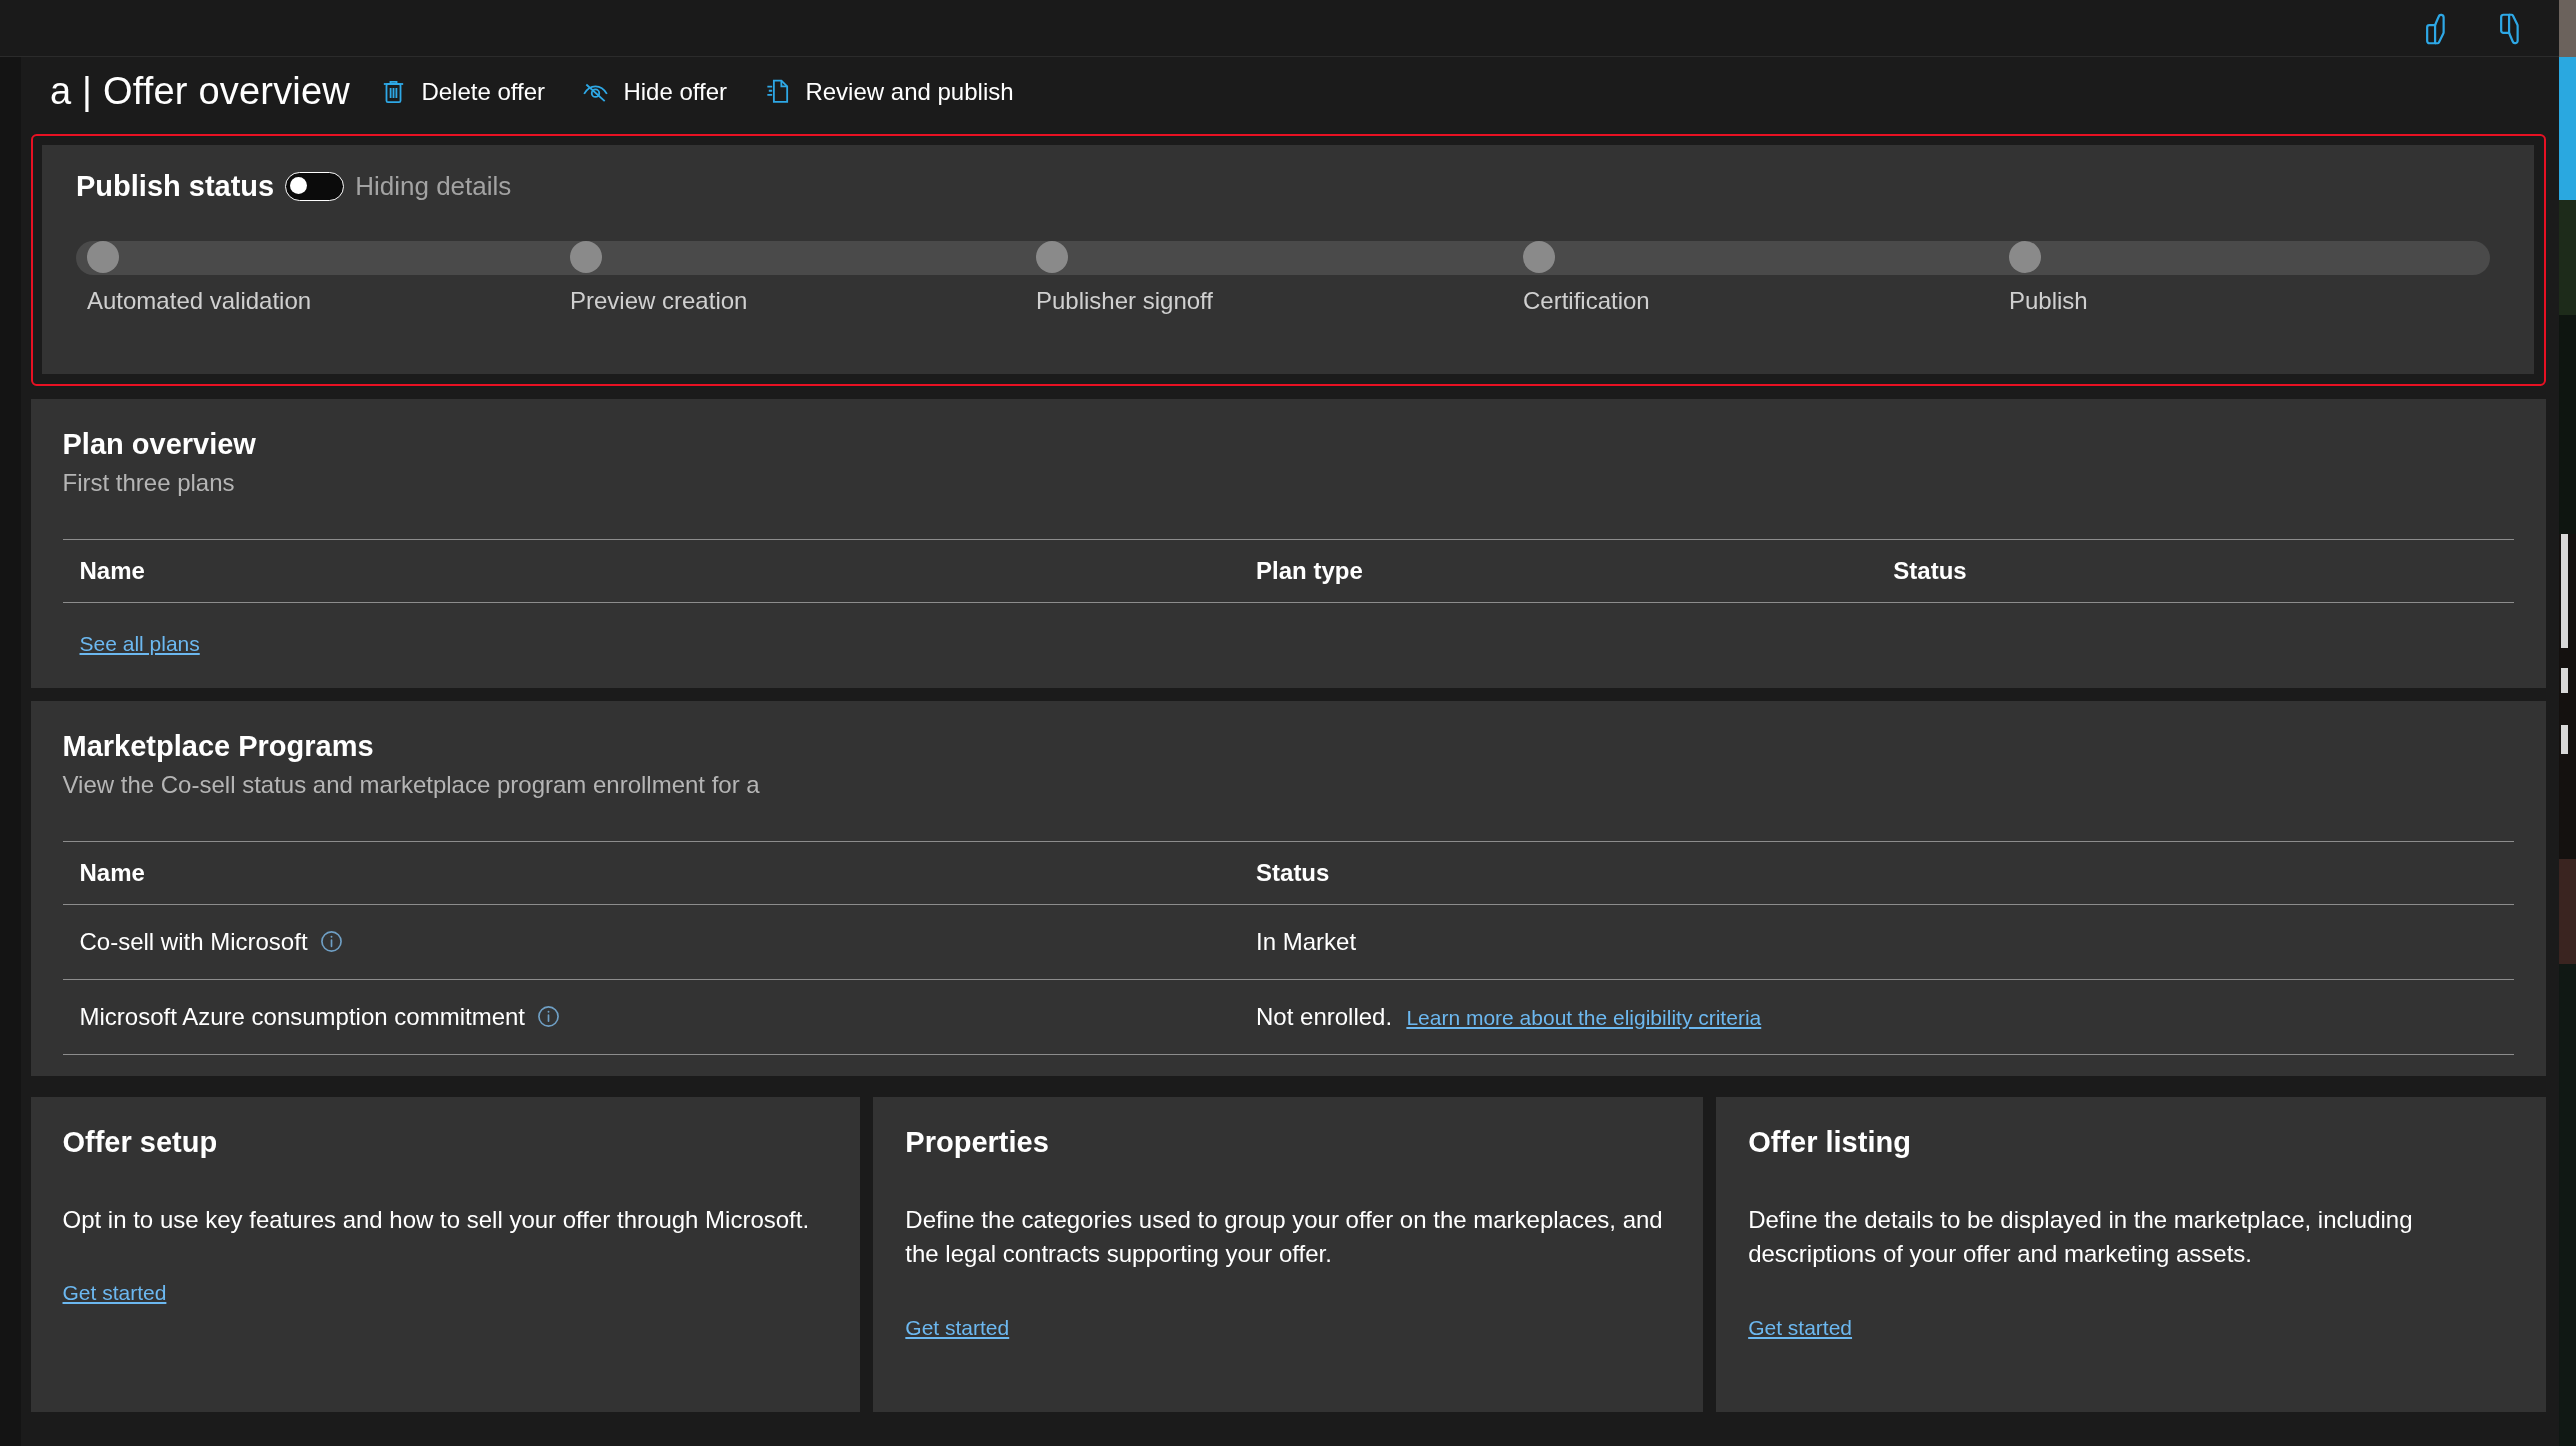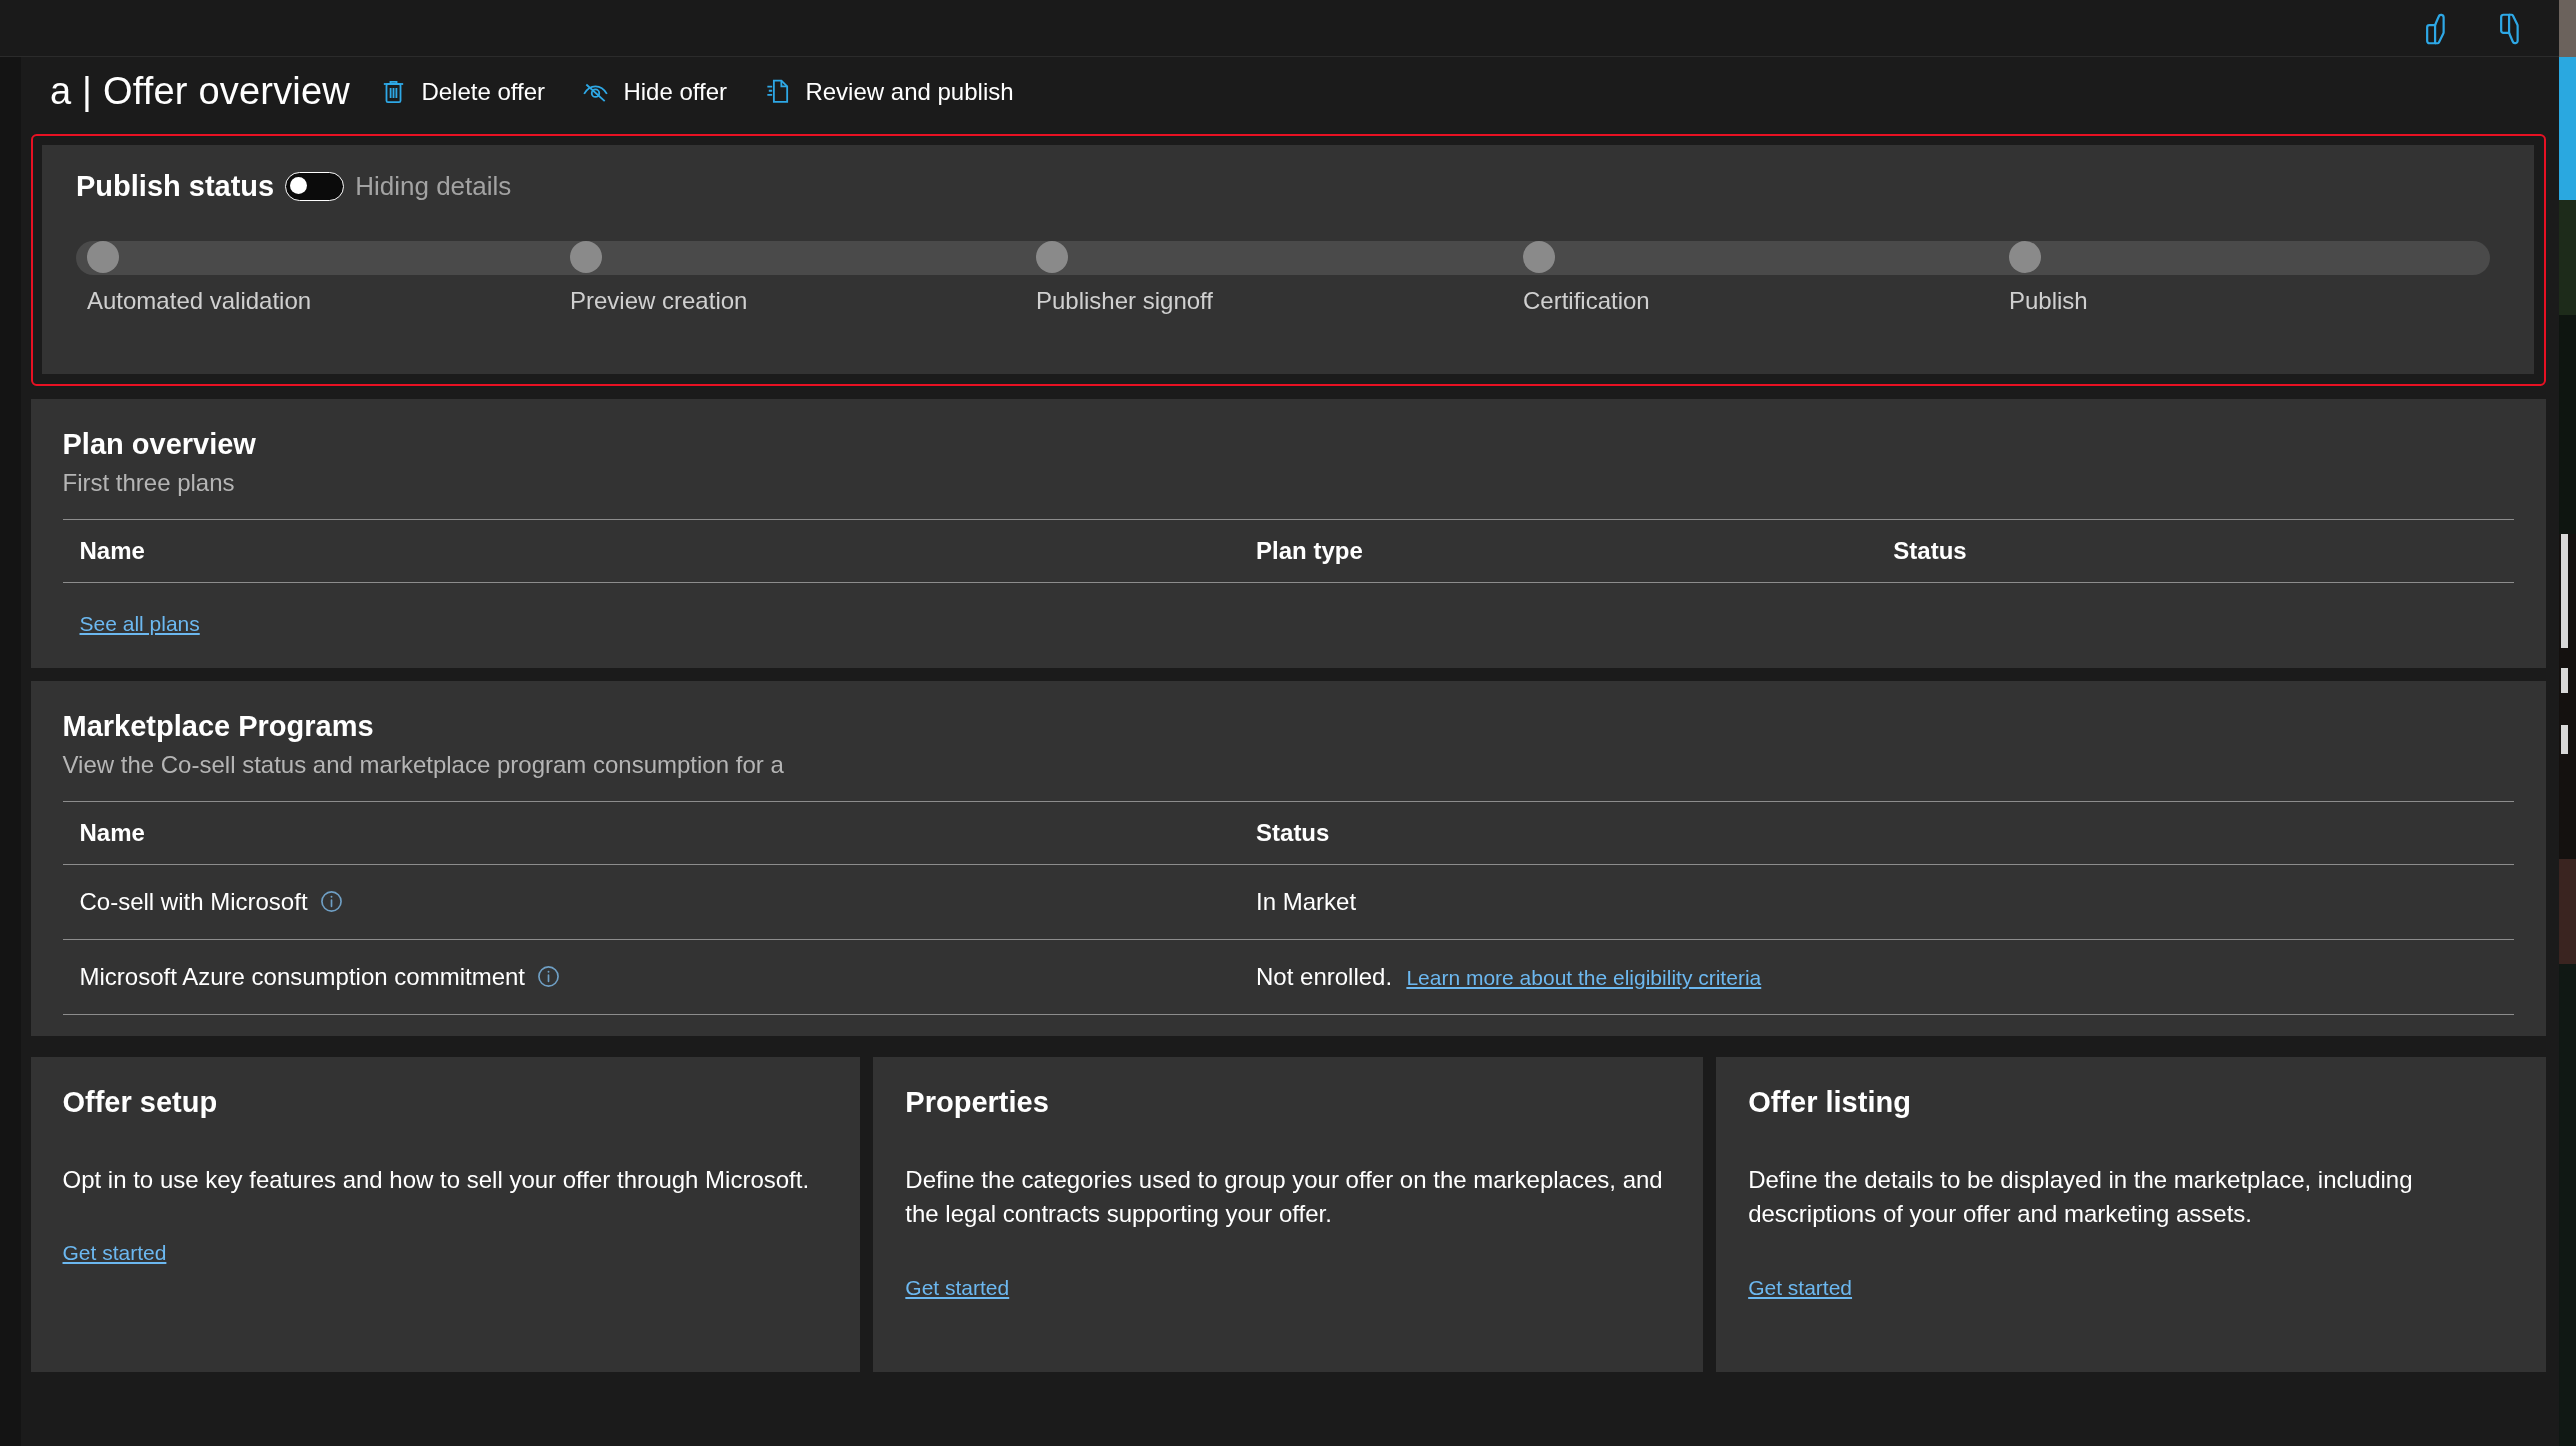--- a/index.html
+++ b/index.html
@@ -102,21 +102,21 @@
 
   
   .section {
     margin: 13.4px 13.4px 0 9.5px;
     background: #333333;
     padding: 29px 32px 0 32px;
   }
   .sec-title { font-size: 29px; font-weight: bold; color: #ffffff; }
   .sec-sub   { font-size: 24px; color: #b5b5b5; margin-top: 7.6px; }
 
-  table.grid { width: 100%; border-collapse: collapse; margin-top: 22px; }
+  table.grid { width: 100%; border-collapse: collapse; margin-top: 42px; }
   table.grid th {
     text-align: left; font-size: 24px; font-weight: bold; color: #ffffff;
     padding: 17px 0 17px 17px;
     border-top: 1px solid #8d8d8d; border-bottom: 1px solid #8d8d8d;
   }
   table.grid td {
     text-align: left; font-size: 24px; color: #ffffff;
     padding: 23px 0 23px 17px;
     border-bottom: 1px solid #8d8d8d;
   }
@@ -271,21 +271,21 @@
         <tbody></tbody>
       </table>
 
       <div class="see-all">
         <a class="link">See all plans</a>
       </div>
     </div>
 
     <div class="section mp-card">
       <div class="sec-title">Marketplace Programs</div>
-      <div class="sec-sub">View the Co-sell status and marketplace program consumption for a</div>
+      <div class="sec-sub">View the Co-sell status and marketplace program enrollment for a</div>
 
       <table class="grid">
         <thead>
           <tr>
             <th class="mp-col-name">Name</th>
             <th class="mp-col-status">Status</th>
           </tr>
         </thead>
         <tbody>
 

